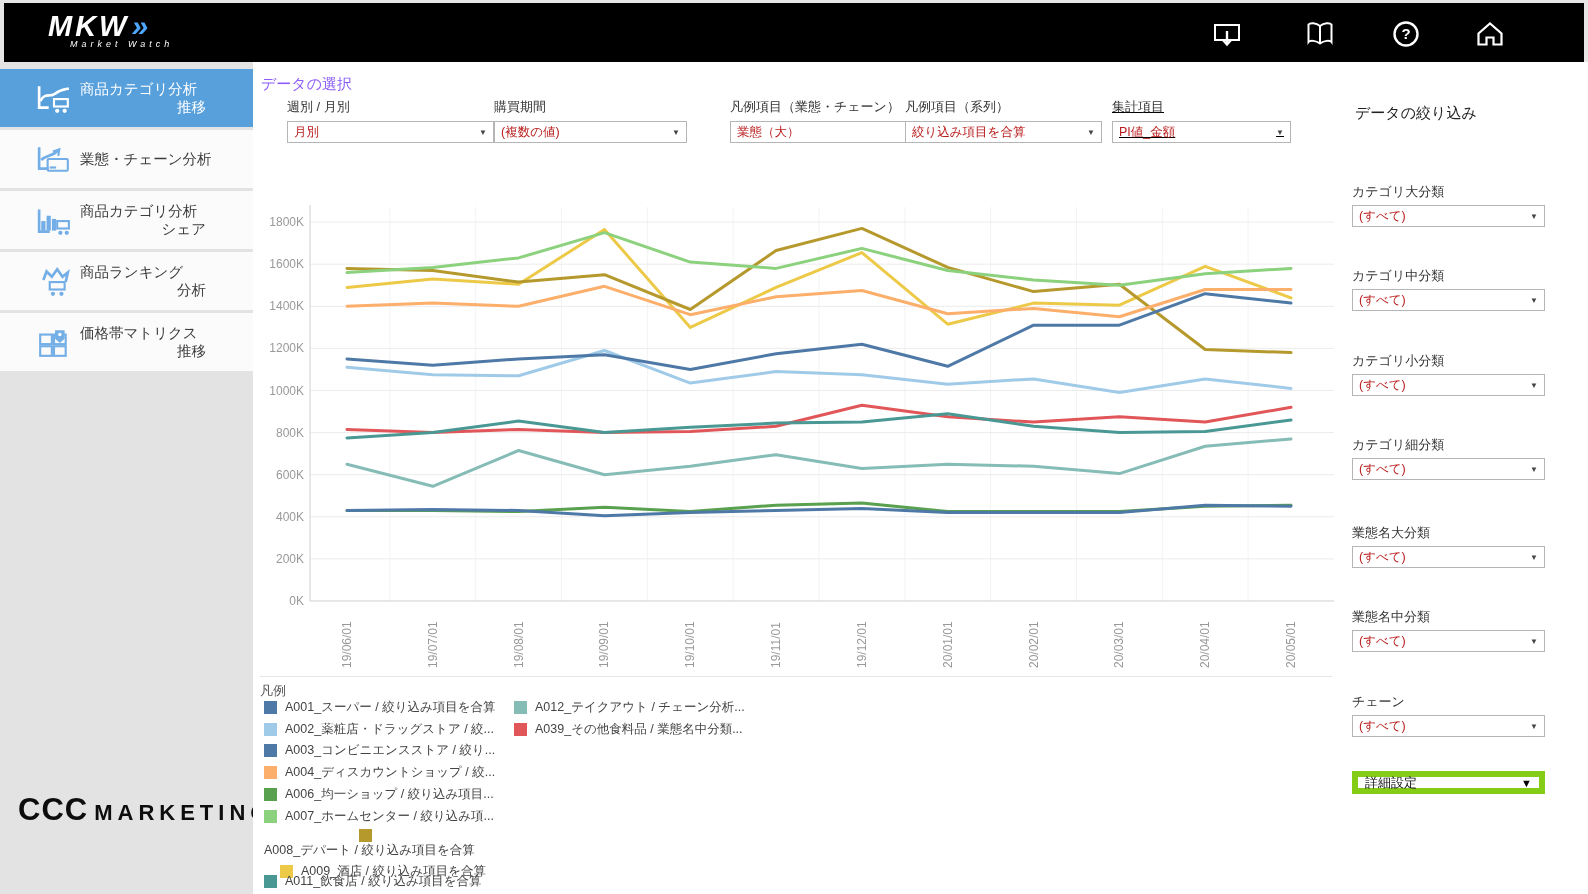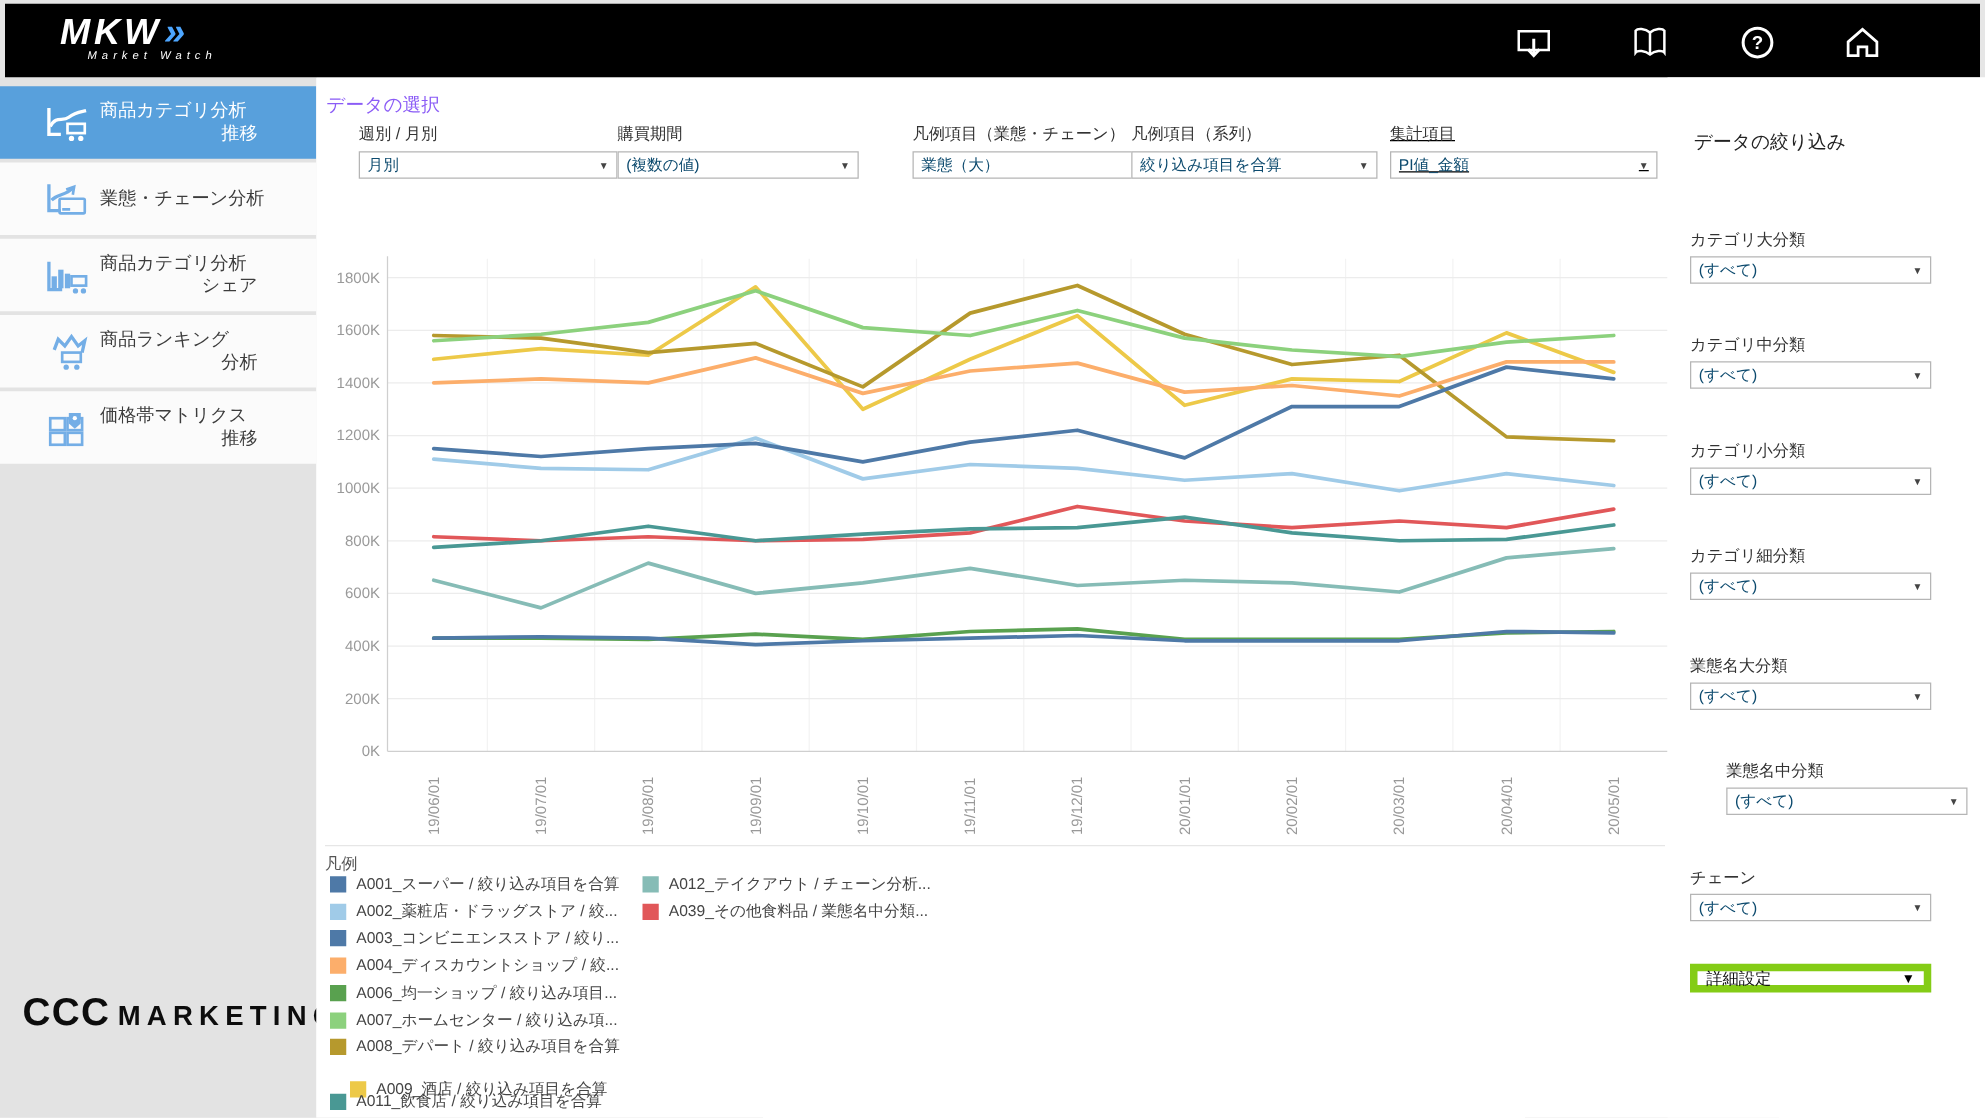--- a/index.html
+++ b/index.html
@@ -26,21 +26,21 @@
   #ccc-logo { position:absolute; left:18px; top:730px; color:#0d0d0d; white-space:nowrap; cursor:default; }
   #ccc-logo .ccc { font-size:31px; font-weight:900; letter-spacing:1px; }
   #ccc-logo .mkt { font-size:22px; font-weight:700; letter-spacing:5px; margin-left:6px; }
 
   
   #main { position:absolute; left:253px; top:62px; width:1335px; height:832px; background:#fff; }
   #sel-title { position:absolute; left:8px; top:13px; font-size:15px; color:#8b5cf6; }
   .fgroup { position:absolute; top:36px; }
   .fgroup .flabel { font-size:13px; color:#333; margin-bottom:5px; }
   .select { height:22px; background:#fff; border:1px solid #b5b5b5; display:flex; align-items:center; padding:0 6px; cursor:pointer; }
-  .select .val { font-size:12.5px; color:#0c4a6e; flex:1; white-space:nowrap; overflow:hidden; }
+  .select .val { font-size:12.5px; color:#b91c1c; flex:1; white-space:nowrap; overflow:hidden; }
   .select .caret { font-size:8px; color:#444; flex:none; margin-left:4px; }
 
   
   #chart { position:absolute; left:5px; top:133px; }
   .gridline { stroke:#ececec; stroke-width:1; }
   .vgridline { stroke:#f3f3f3; stroke-width:1; }
   .axisline { stroke:#cfcfcf; stroke-width:1; }
   .ytick { font-size:12px; fill:#999; }
   .xtick { font-size:12px; fill:#999; }
   .series-line { fill:none; stroke-width:3; stroke-linejoin:round; stroke-linecap:round; }
@@ -176,21 +176,21 @@
       </div>
       <div class="fgroup" style="left: 652px;">
         <div class="flabel">凡例項目（系列）</div>
         <div class="select" style="width:197px">
           <span class="val">絞り込み項目を合算</span>
           <span class="caret">▼</span>
         </div>
       </div>
       <div class="fgroup" style="left: 859px; text-decoration: underline;">
         <div class="flabel">集計項目</div>
-        <div class="select" style="width:214px">
+        <div class="select" style="width:179px">
           <span class="val">PI値_金額</span>
           <span class="caret">▼</span>
         </div>
       </div>
     </div>
 
   <svg id="chart" width="1078" height="482">
       <line class="vgridline" x1="131.91" y1="12" x2="131.91" y2="406"></line>
       <line class="vgridline" x1="217.73" y1="12" x2="217.73" y2="406"></line>
       <line class="vgridline" x1="303.54999999999995" y1="12" x2="303.54999999999995" y2="406"></line>
@@ -267,21 +267,21 @@
         <span class="lg-text">A004_ディスカウントショップ / 絞...</span>
       </div>
       <div class="lg-item" style="left: 4px; top: 108.8px;">
         <span class="lg-swatch" style="background:#59A14F"></span>
         <span class="lg-text">A006_均一ショップ / 絞り込み項目...</span>
       </div>
       <div class="lg-item" style="left: 4px; top: 130.5px;">
         <span class="lg-swatch" style="background:#8CD17D"></span>
         <span class="lg-text">A007_ホームセンター / 絞り込み項...</span>
       </div>
-      <div class="lg-item" style="left: 4px; top: 152.2px;">
+      <div class="lg-item" style="left: 4px; top: 152.2px; flex-direction: column;">
         <span class="lg-swatch" style="background:#B6992D"></span>
         <span class="lg-text">A008_デパート / 絞り込み項目を合算</span>
       </div>
       <div class="lg-item" style="left: 20px; top: 173.9px; margin-top: 12px;">
         <span class="lg-swatch" style="background:#EDC948"></span>
         <span class="lg-text">A009_酒店 / 絞り込み項目を合算</span>
       </div>
       <div class="lg-item" style="left: 4px; top: 195.6px;">
         <span class="lg-swatch" style="background:#499894"></span>
         <span class="lg-text">A011_飲食店 / 絞り込み項目を合算</span>
@@ -327,21 +327,21 @@
             <span class="caret">▼</span>
           </div>
         </div>
         <div class="fgroup rp-group" style="top: 462px;">
           <div class="flabel">業態名大分類</div>
           <div class="select" style="width:193px">
             <span class="val">(すべて)</span>
             <span class="caret">▼</span>
           </div>
         </div>
-        <div class="fgroup rp-group" style="top: 546px; margin-left: 29px;">
+        <div class="fgroup rp-group" style="top: 546px;">
           <div class="flabel">業態名中分類</div>
           <div class="select" style="width:193px">
             <span class="val">(すべて)</span>
             <span class="caret">▼</span>
           </div>
         </div>
         <div class="fgroup rp-group" style="top: 631px;">
           <div class="flabel">チェーン</div>
           <div class="select" style="width:193px">
             <span class="val">(すべて)</span>

